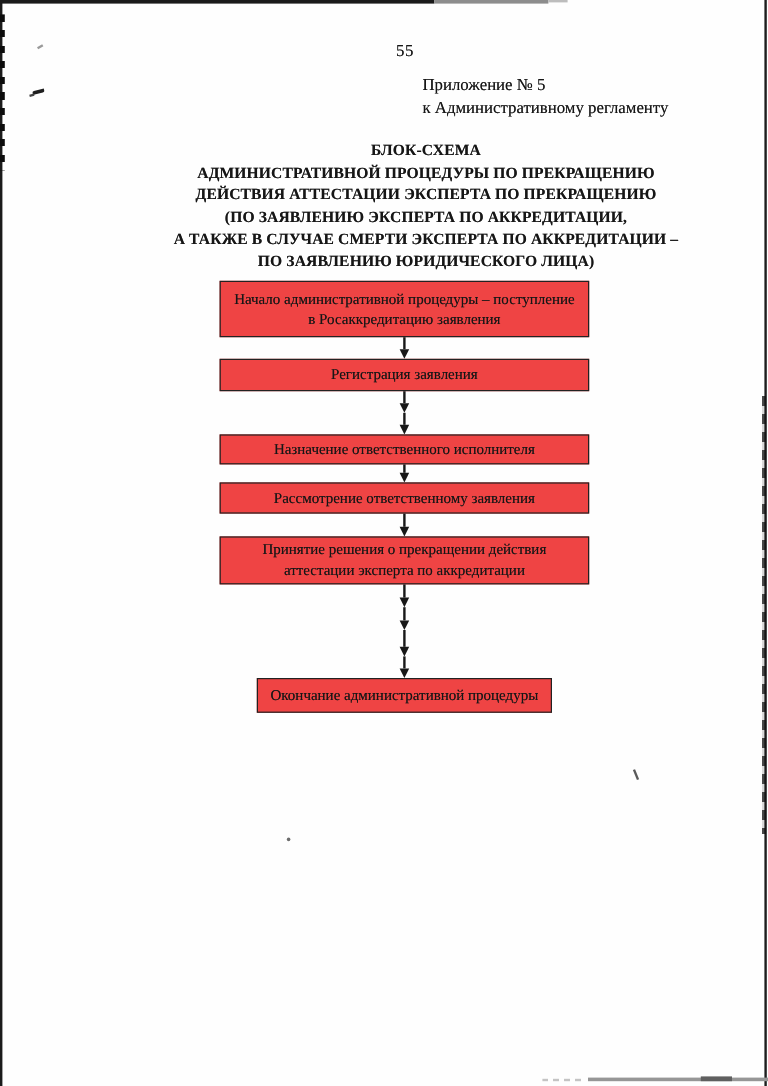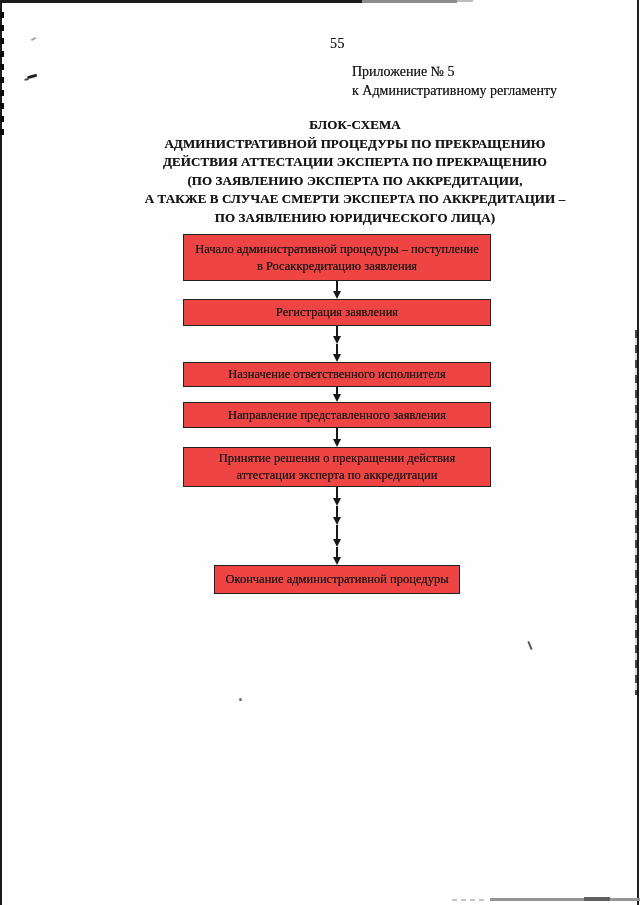--- a/index.html
+++ b/index.html
@@ -146,21 +146,21 @@
       <div class="head"></div>
     </div>
 
     <div class="box" style="min-height:25px">Назначение ответственного исполнителя</div>
 
     <div class="arrow" style="height:15px">
       <div class="line"></div>
       <div class="head"></div>
     </div>
 
-    <div class="box" style="min-height:26px">Направление представленного заявления</div>
+    <div class="box" style="min-height:26px">Рассмотрение ответственному заявления</div>
 
     <div class="arrow" style="height:19px">
       <div class="line"></div>
       <div class="head"></div>
     </div>
 
     <div class="box" style="min-height:40px">Принятие решения о прекращении действия аттестации эксперта по аккредитации</div>
 
     <div class="arrow" style="height:19px">
       <div class="line"></div>

